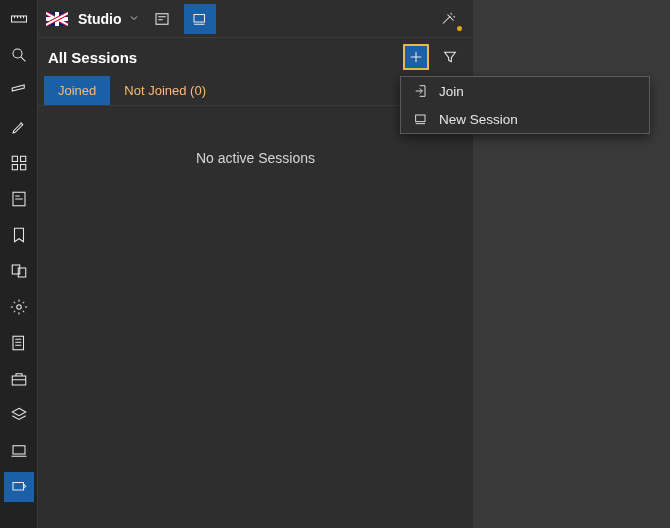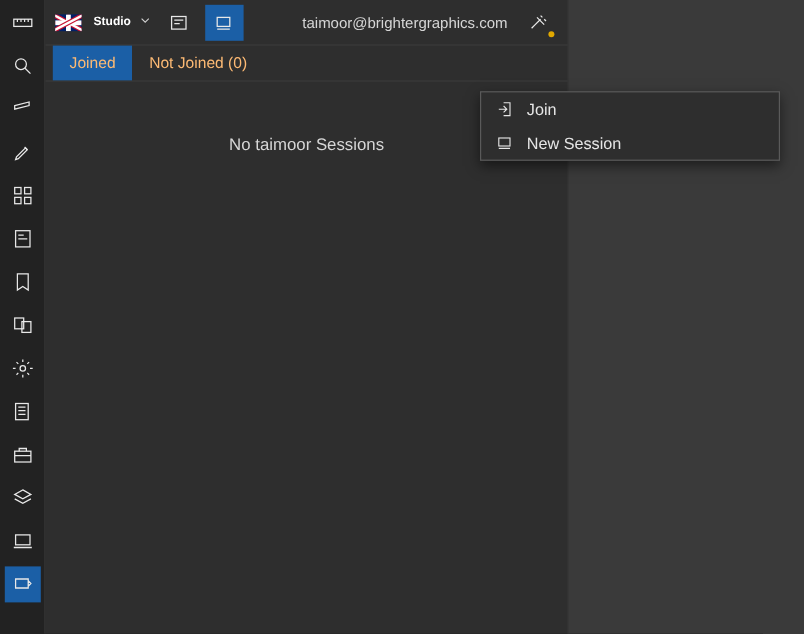--- a/index.html
+++ b/index.html
@@ -42,21 +42,21 @@
   .flag::after  { transform: translateY(-50%) rotate(-28deg); box-shadow: 0 -1px 0 #c8102e, 0 1px 0 #c8102e; }
   .flag .cross {
     position: absolute; inset:0;
     background:
       linear-gradient(#fff,#fff) center/100% 4px no-repeat,
       linear-gradient(#fff,#fff) center/4px 100% no-repeat,
       linear-gradient(#c8102e,#c8102e) center/100% 2px no-repeat,
       linear-gradient(#c8102e,#c8102e) center/2px 100% no-repeat;
   }
 
-  .studio-label { color: #fff; font-weight: 600; font-size: 10px; margin-left: 4px; }
+  .studio-label { color: #fff; font-weight: 600; font-size: 14px; margin-left: 4px; }
   .chevron { color:#ccc; }
   .top-btn {
     width: 32px; height: 30px; display: flex; align-items: center; justify-content: center;
     color: #ddd; cursor: pointer;
   }
   .top-btn.active { background: #1b5fa6; }
   .top-btn svg { width: 18px; height: 18px; stroke: #e8e8e8; fill: none; stroke-width: 1.4; }
   .spacer { flex: 1; }
   .user-email { color: #d6d6d6; font-size: 12.5px; margin-right: 4px; white-space: nowrap; }
   .plug-icon { position: relative; }
@@ -216,40 +216,52 @@
           <path d="M7 9h10M7 13h6"></path>
         </svg>
     </div>
     <div class="top-btn active">
       <svg viewBox="0 0 24 24">
           <rect x="4" y="6" width="14" height="10"></rect>
           <path d="M4 19h14"></path>
         </svg>
     </div>
     <div class="spacer"></div>
-    <span class="user-email">taimoor@brightergraphics.com</span>
     <div class="top-btn plug-icon">
       <svg viewBox="0 0 24 24">
           <path d="M8 14l6-6M10 6l8 8M14 4l2 2M18 8l2 2M8 14l-4 4"></path>
         </svg>
       <span class="status-dot"></span>
     </div>
   </div>
 
+  <div class="section-head">
+    <span class="section-title">All Sessions</span>
+    <div class="head-btn add">
+      <svg viewBox="0 0 24 24">
+          <path d="M12 4v16M4 12h16"></path>
+        </svg>
+    </div>
+    <div class="head-btn">
+      <svg viewBox="0 0 24 24">
+          <path d="M4 5h16l-6 8v6l-4-2v-4z"></path>
+        </svg>
+    </div>
+  </div>
 
   <div class="tabs">
     <div class="tab active">Joined</div>
     <div class="tab">
       <span>Not Joined</span>
       &nbsp;(<span>0</span>)
     </div>
   </div>
 
   <div class="empty">
-    <span>No taimoor Sessions</span>
+    <span>No active Sessions</span>
   </div>
 </div>
 
 <div class="right-strip"></div>
 
 <div class="popup">
   <div class="popup-item">
     <svg viewBox="0 0 24 24">
         <path d="M10 4h8v16h-8M4 12h10M10 8l4 4-4 4"></path>
       </svg>

